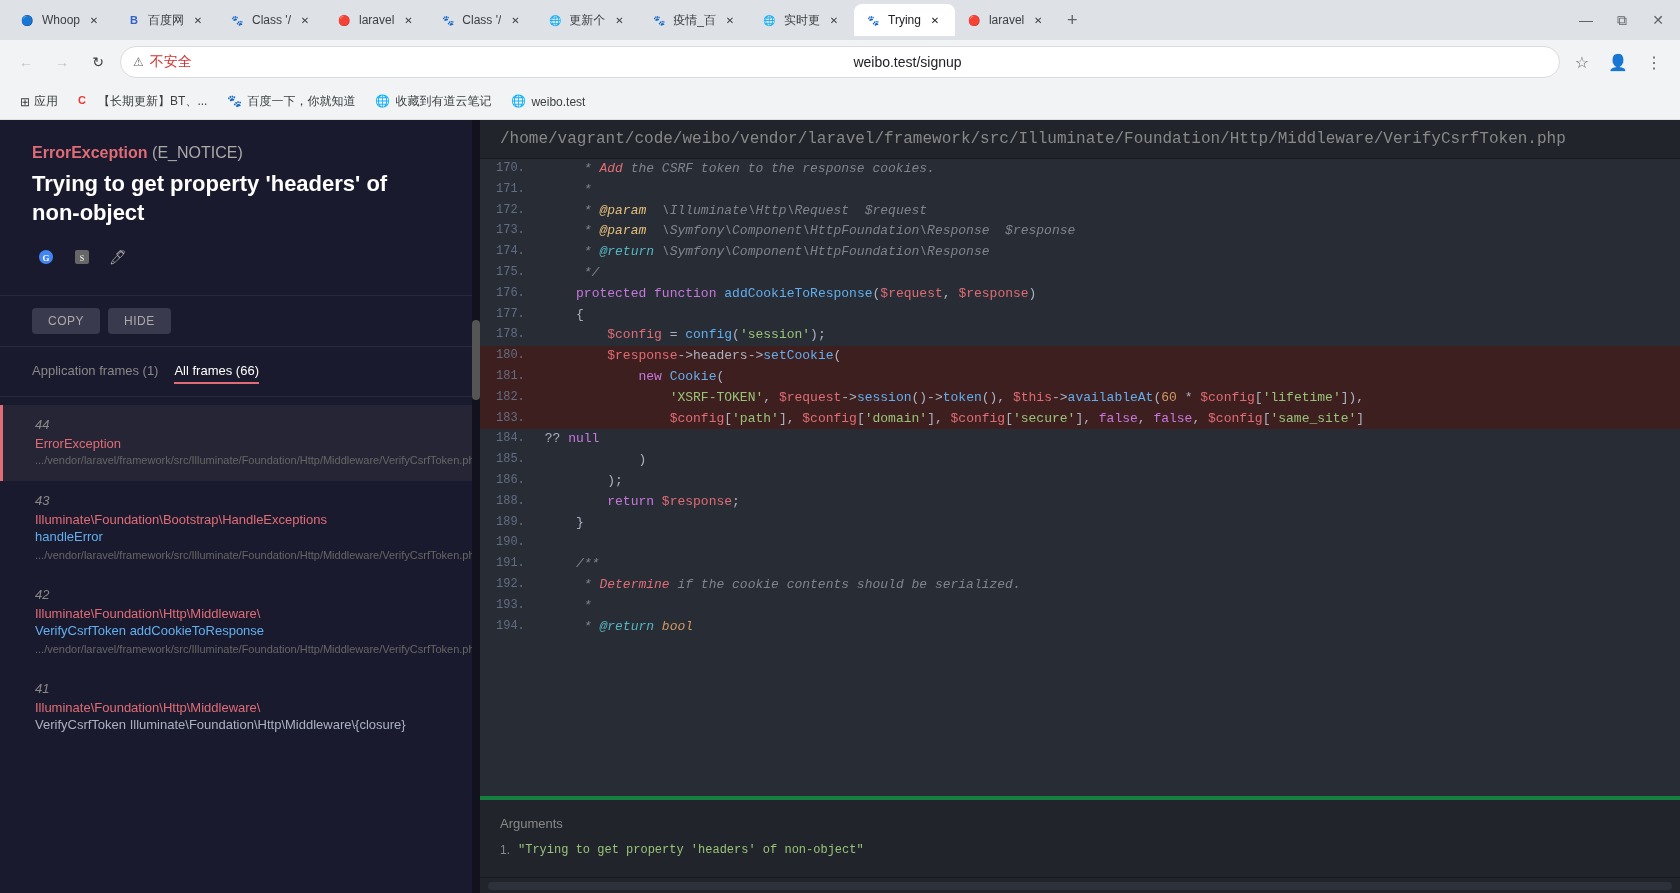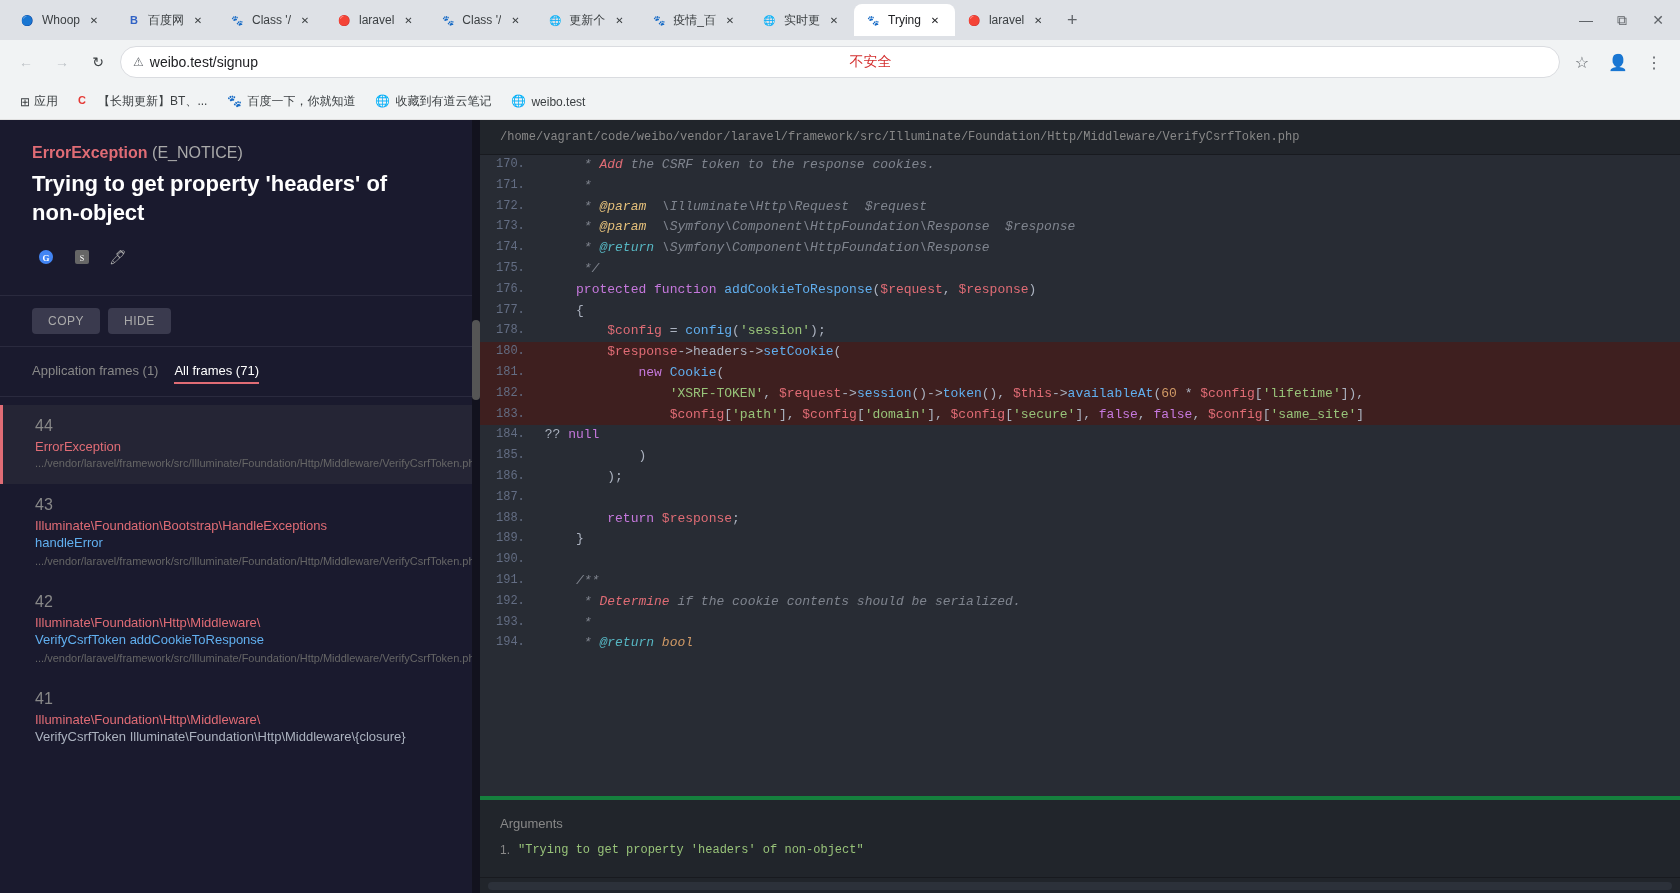--- a/index.html
+++ b/index.html
@@ -197,23 +197,24 @@
     .frames-list::-webkit-scrollbar-track { background: #1a1a2e; }
     .frames-list::-webkit-scrollbar-thumb { background: #444; border-radius: 3px; }
 
     .frame-item {
       padding: 12px 32px;
       cursor: pointer;
       border-left: 3px solid transparent;
     }
     .frame-item.active { background: #252535; border-left-color: #e06c75; }
     .frame-number {
-      font-size: 16px;
+      font-size: 13px;
       color: #888;
       margin-bottom: 4px;
+      font-style: italic;
     }
     .frame-class {
       font-size: 13px;
       color: #e06c75;
       margin-bottom: 2px;
       font-weight: 500;
     }
     .frame-method {
       font-size: 13px;
       color: #61afef;
@@ -230,21 +231,21 @@
       flex: 1;
       background: #282c34;
       color: #abb2bf;
       display: flex;
       flex-direction: column;
       overflow: hidden;
     }
 
     .file-path {
       padding: 10px 20px;
-      font-size: 12px;
+      font-size: 16px;
       color: #888;
       background: #21252b;
       border-bottom: 1px solid #181a1f;
       font-family: 'Courier New', monospace;
       white-space: nowrap;
       overflow: hidden;
       text-overflow: ellipsis;
     }
 
     .code-area {
@@ -397,22 +398,22 @@
       <div class="win-btn">✕</div>
     </div>
   </div>
 
   <div class="address-bar">
     <div class="nav-btn disabled">←</div>
     <div class="nav-btn disabled">→</div>
     <div class="nav-btn">↻</div>
     <div class="address-input-wrap">
       <span class="lock-icon">⚠</span>
+      <span class="address-text" style="color:#d32f2f;margin-right:4px;">不安全</span>
       <span class="address-text">weibo.test/signup</span>
-      <span class="address-text" style="color:#d32f2f;margin-right:4px;">不安全</span>
     </div>
     <div class="star-btn">☆</div>
     <div class="profile-btn">👤</div>
     <div class="more-btn">⋮</div>
   </div>
 
   <div class="bookmarks-bar">
     <div class="apps-btn">
       <span>⊞</span>
       <span>应用</span>
@@ -465,21 +466,21 @@
       </div>
     </div>
 
     <div class="action-buttons">
       <button class="btn-copy">COPY</button>
       <button class="btn-hide">HIDE</button>
     </div>
 
     <div class="frames-tabs">
       <div class="frames-tab">Application frames (1)</div>
-      <div class="frames-tab active">All frames (71)</div>
+      <div class="frames-tab active">All frames (66)</div>
     </div>
 
     <div class="frames-list">
 
       <div class="frame-item active">
         <div class="frame-number">44</div>
         <div class="frame-class">ErrorException</div>
         <div class="frame-file">.../vendor/laravel/framework/src/Illuminate/Foundation/Http/Middleware/VerifyCsrfToken.php:180</div>
       </div>
 
@@ -590,24 +591,20 @@
           <tr class="code-line">
             <td class="line-num">185.</td>
             <td class="line-content">            )</td>
           </tr>
 
           <tr class="code-line">
             <td class="line-num">186.</td>
             <td class="line-content">        );</td>
           </tr>
 
-          <tr class="code-line">
-            <td class="line-num">187.</td>
-            <td class="line-content"> </td>
-          </tr>
 
           <tr class="code-line">
             <td class="line-num">188.</td>
             <td class="line-content">        <span class="kw">return</span> <span class="var">$response</span>;</td>
           </tr>
 
           <tr class="code-line">
             <td class="line-num">189.</td>
             <td class="line-content">    }</td>
           </tr>

